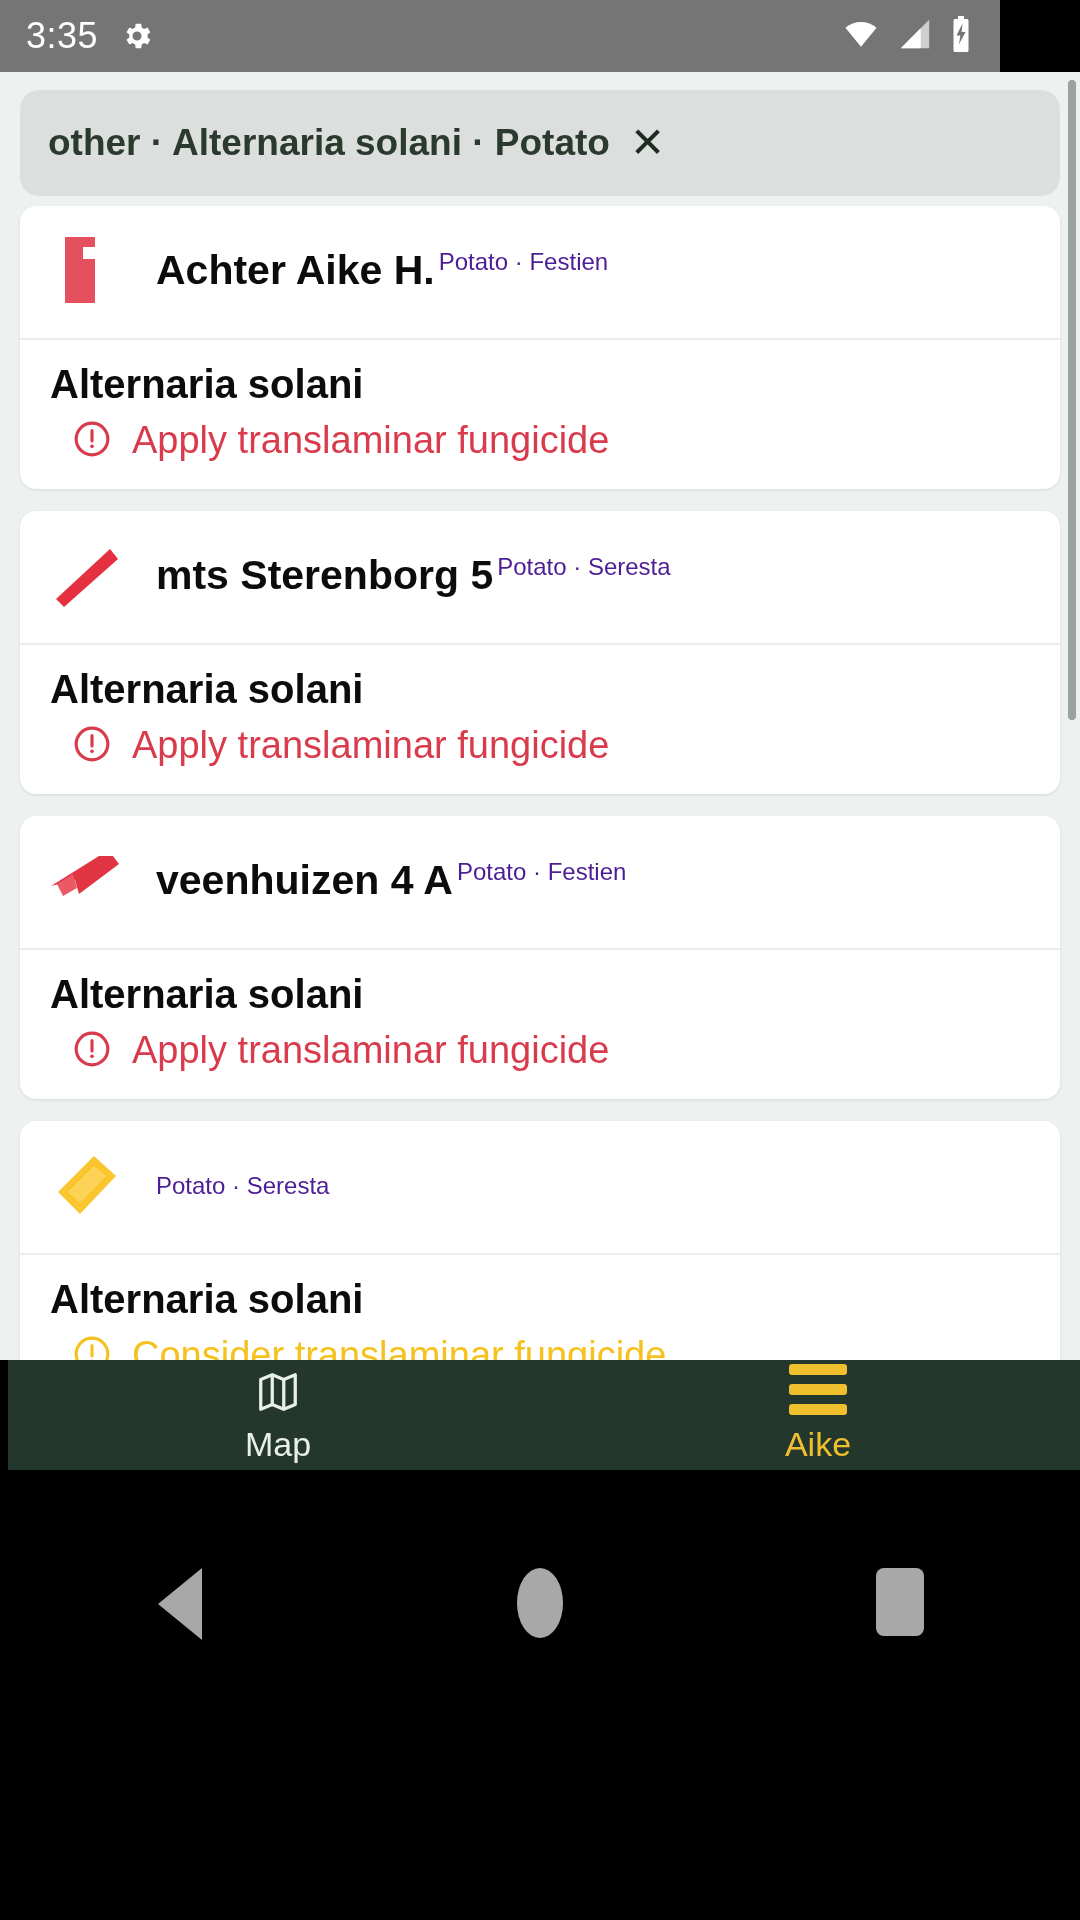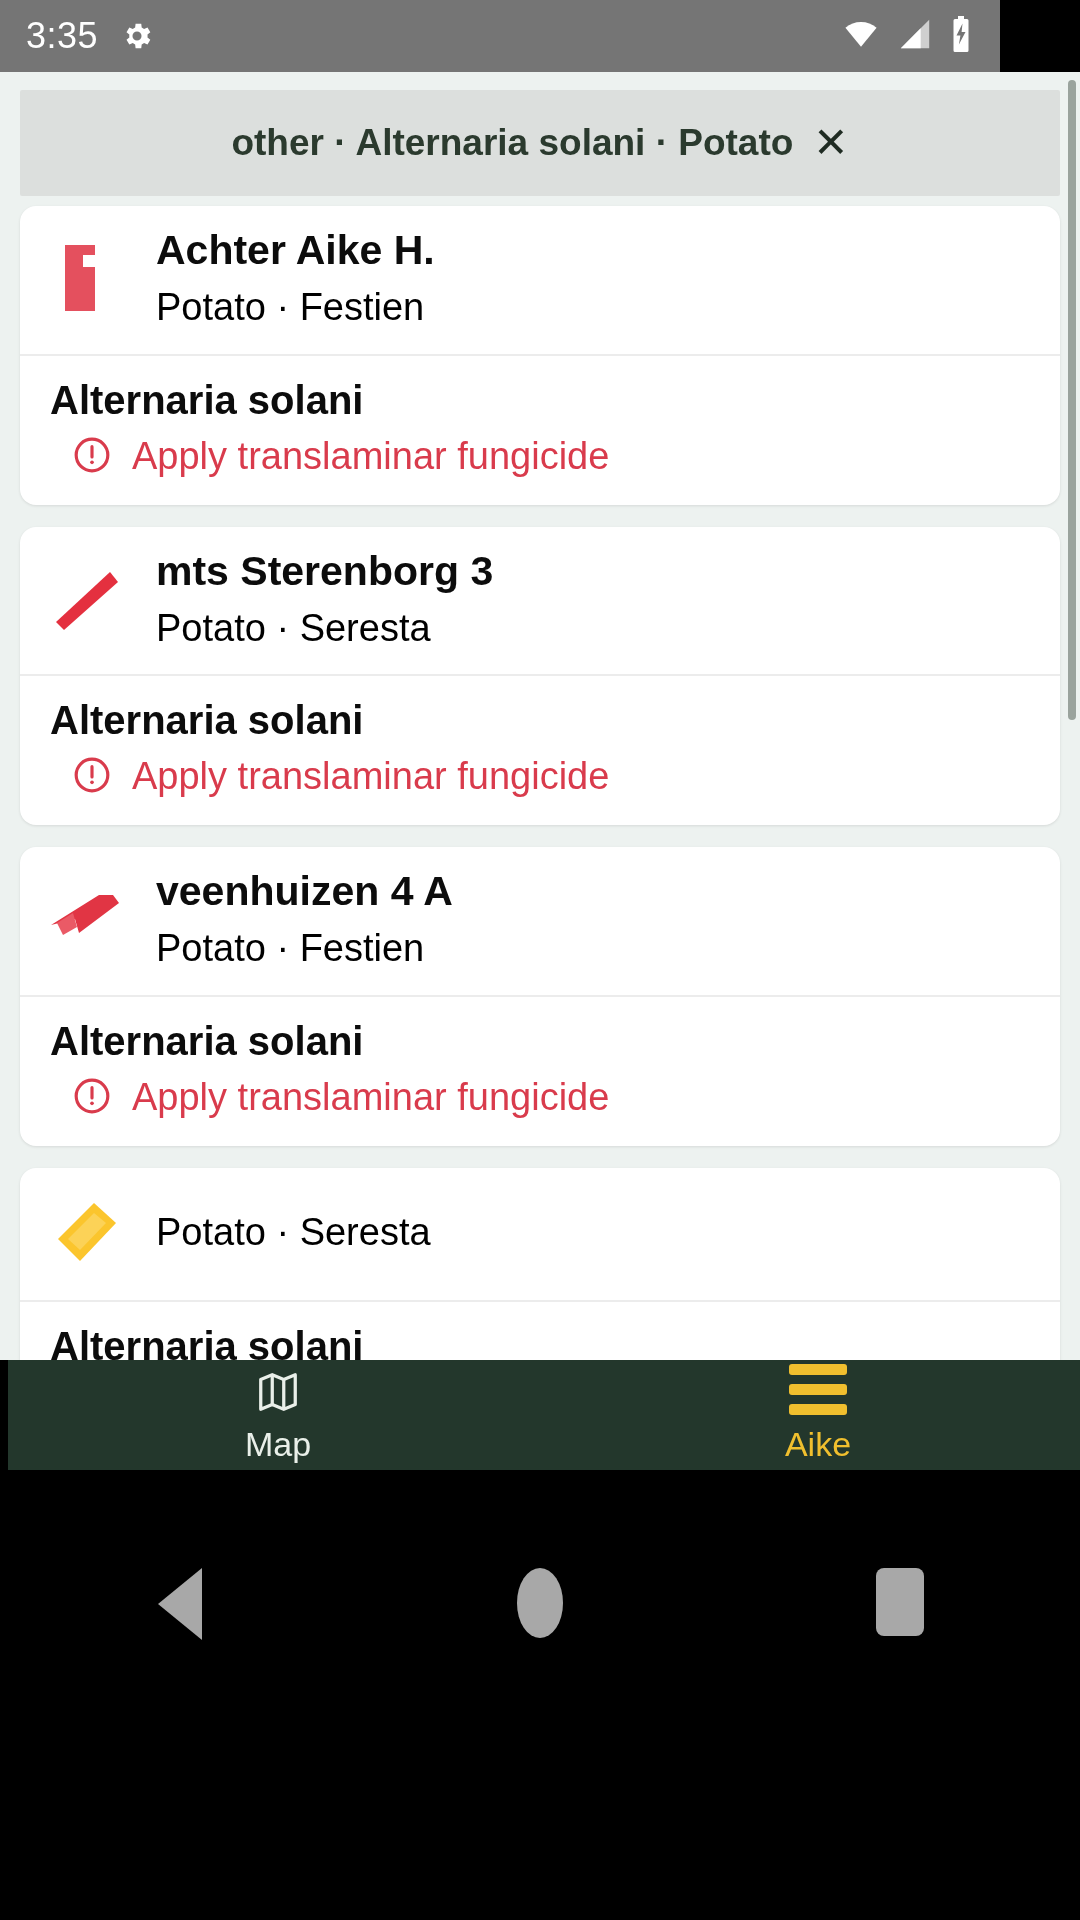--- a/index.html
+++ b/index.html
@@ -23,22 +23,22 @@
   
   .appbody {
     position:absolute; top:72px; left:0;
     width:1080px; height:1288px;
     background:#edf2f0;
     overflow:hidden;
   }
 
   .filter-wrap { padding:18px 20px 0 20px; }
   .filter-chip {
-    background:#dcdfdd; border-radius:2px;
-    height:106px; display:flex; align-items:center; justify-content:center;
+    background:#dcdfdd; border-radius:19px;
+    height:106px; display:flex; align-items:center; justify-content:flex-start;
     gap:20px; padding:0 28px;
   }
   .filter-text {
     font-size:37px; color:#2b3a2e; font-weight:600;
     white-space:nowrap;
   }
   .filter-close {
     font-size:42px; color:#1f2b22; line-height:1;
     font-weight:500; display:flex; align-items:center;
   }
@@ -51,23 +51,23 @@
     box-shadow:0 1px 3px rgba(0,0,0,.10);
   }
   .card-head {
     display:flex; align-items:center;
     padding:22px 24px 24px 24px; gap:26px;
   }
   .field-icon {
     width:86px; height:86px; flex:none;
     display:flex; align-items:center; justify-content:center;
   }
-  .card-titles { display:flex; flex-direction:column; gap:12px; }
+  .card-titles { display:flex; flex-direction:row; gap:4px; }
   .card-title { font-size:41px; font-weight:700; color:#0c0c0c; line-height:1.12; }
-  .card-sub   { font-size:38px; font-weight:300; color:#000000; line-height:1.15; }
+  .card-sub   { font-size:24px; font-weight:300; color:#4c1d95; line-height:1.15; }
 
   .card-divider { height:2px; background:#ececec; }
 
   .card-body { padding:22px 24px 26px 30px; }
   .disease { font-size:40px; font-weight:700; color:#0c0c0c; margin-bottom:12px; }
   .advice-row { display:flex; align-items:center; gap:20px; padding-left:22px; }
   .advice-text { font-size:38px; font-weight:400; line-height:1.1; white-space:nowrap; }
   .sev-red    { color:#d93b4c;text-align:right; }
   .sev-yellow { color:#f5c11e; }
 
@@ -189,21 +189,21 @@
       </div>
 
       <div class="card">
         <div class="card-head">
           <span class="field-icon">
             <svg width="78" height="70" viewBox="0 0 78 70">
               <path d="M8 58 L62 8 L70 18 L16 66 Z" fill="#e4303f"></path>
             </svg>
           </span>
           <span class="card-titles">
-            <span class="card-title">mts Sterenborg 3</span>
+            <span class="card-title">mts Sterenborg 5</span>
             <span class="card-sub">Potato · Seresta</span>
           </span>
         </div>
         <div class="card-divider"></div>
         <div class="card-body">
           <div class="disease">Alternaria solani</div>
           <div class="advice-row">
             <span>
               <svg width="40" height="40" viewBox="0 0 24 24" fill="none" stroke="#d93b4c" stroke-width="1.9">
                 <circle cx="12" cy="12" r="9.5"></circle>

